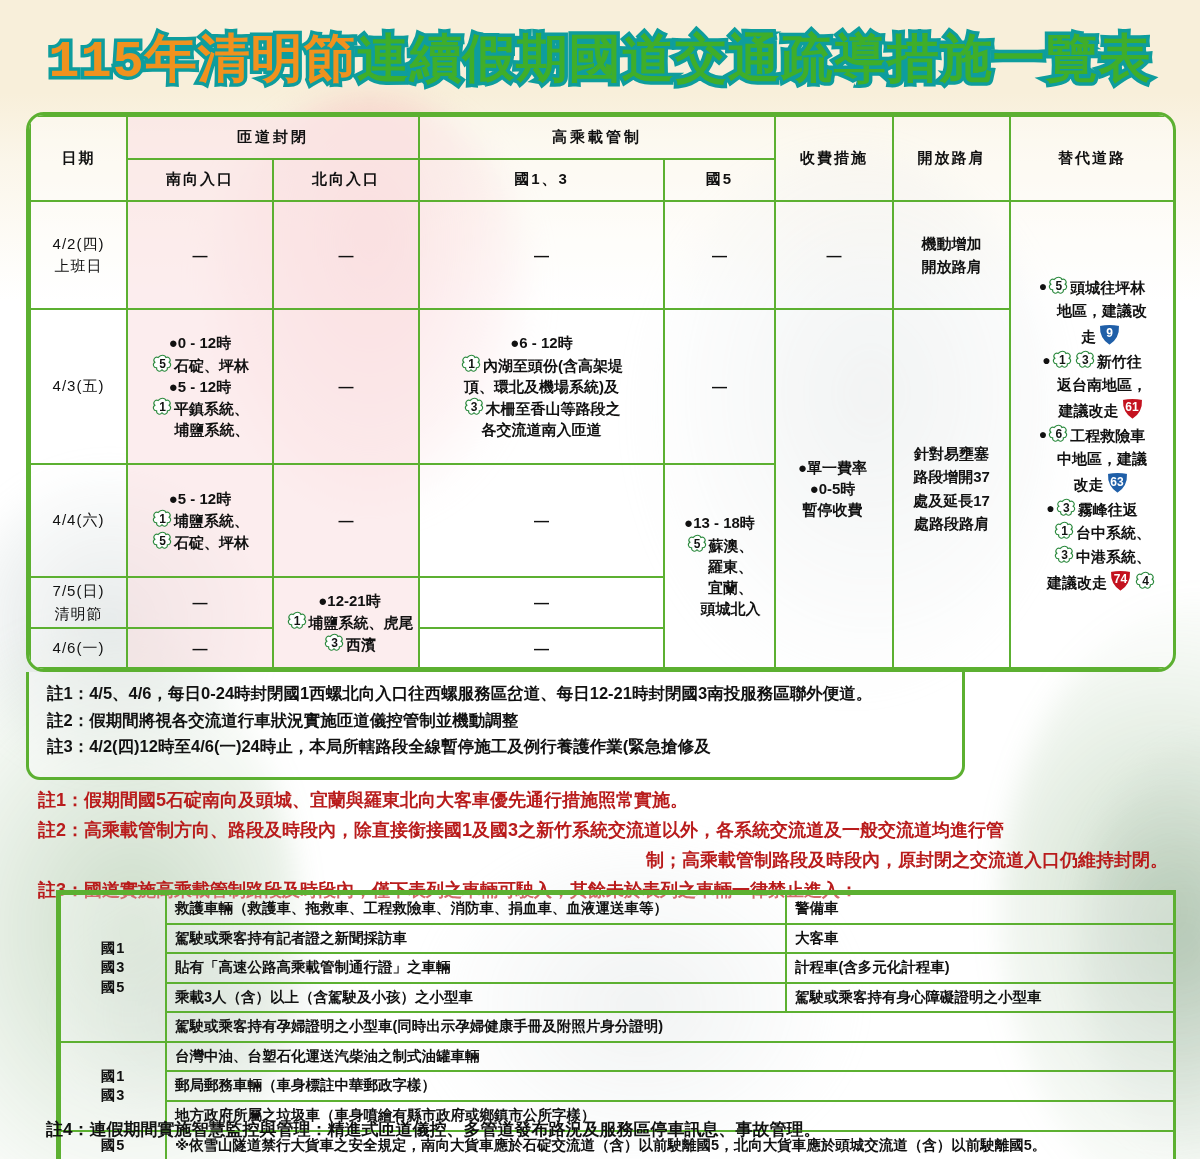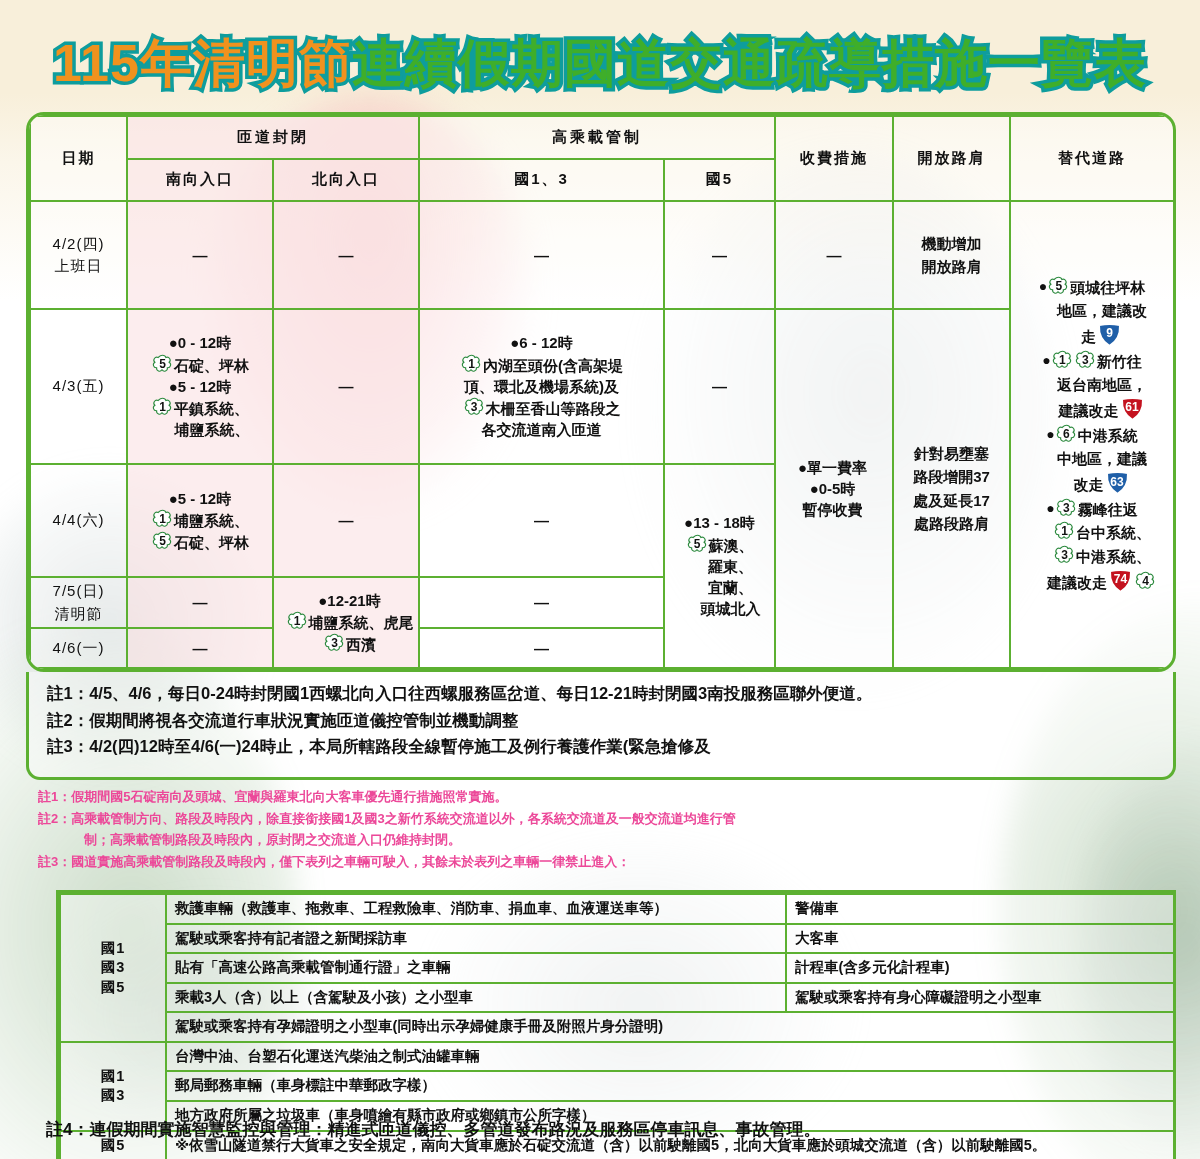--- a/index.html
+++ b/index.html
@@ -47,21 +47,21 @@
   .wm-green-r { left:1000px; top:600px; width:420px; height:620px;
     background:radial-gradient(ellipse at 40% 50%,rgba(70,130,60,.28),rgba(120,170,110,.10) 55%,rgba(255,255,255,0) 78%); }
 
   .page { position:relative; z-index:2; }
 
   
   .title {
     position:absolute; left:0; top:28px; width:1200px; height:70px;
     text-align:center; white-space:nowrap;
     font-size:52px; font-weight:bold; letter-spacing:1px;
-    font-family:Liberation Sans, sans-serif;
+    font-family:Liberation Mono, monospace;
     line-height:70px;
   }
   .title span { -webkit-text-stroke:7px #0e9d9d; paint-order:stroke fill; }
   .t-orange { color:#f0921e; }
   .t-green  { color:#3fae2a; }
 
   
   .maintable {
     position:absolute; left:26px; top:112px; width:1150px; height:560px;
     border:3px solid #5cb031; border-radius:18px;
@@ -107,36 +107,36 @@
   .shield svg { position:absolute; left:0; top:0; }
   .shield i {
     position:absolute; inset:0; font-style:normal;
     font-size:12px; font-weight:bold; color:#fff;
     display:flex; align-items:center; justify-content:center;
     padding-bottom:2px;
   }
 
   
   .notes-inner {
-    position:absolute; left:26px; top:672px; width:1150px; height:108px;
+    position:absolute; left:26px; top:672px; width:939px; height:108px;
     border-left:3px solid #5cb031; border-right:3px solid #5cb031;
     border-bottom:3px solid #5cb031; border-radius:0 0 14px 14px;
     background:rgba(255,255,255,.42);
     padding:8px 16px 0 18px;
   }
   .note {
     font-size:16.5px; font-weight:bold; color:#111; line-height:1.62;
     white-space:nowrap;
   }
   .note .ind { display:block; padding-left:42px; }
 
   
   .notes-2 { position:absolute; left:38px; top:786px; width:1130px; }
-  .note2 { font-size:13px; font-weight:bold; color:#ec4899; line-height:1.66; }
-  .note2 .ind { display:block; padding-left:46px; }
+  .note2 { font-size:18px; font-weight:bold; color:#b91c1c; line-height:1.66; }
+  .note2 .ind { display:block; padding-left:46px;text-align:right; }
 
   
   .vehicle {
     position:absolute; left:56px; top:890px; width:1120px;
     border:3px solid #5cb031; background:rgba(255,255,255,.35);
   }
   table.vt { border-collapse:collapse; width:100%; table-layout:fixed; }
   table.vt td {
     border:2px solid #5cb031; font-size:14.5px; color:#111;
     padding:4px 8px; line-height:1.35; font-weight:bold;
@@ -233,21 +233,21 @@
                   </svg><i>3</i></span><span>新竹往</span>
           </span>
           <span class="cont">返台南地區，</span>
           <span class="cont"><span>建議改走</span><span class="shield"><svg width="25" height="24" viewBox="0 0 25 24">
                     <path d="M12.5 1.2c3.6 0 7.2.5 10.3 1.1.4 6.9-1.6 15.3-10.3 20.5C3.8 17.6 1.8 9.2 2.2 2.3 5.3 1.7 8.9 1.2 12.5 1.2z" fill="#c4121f" stroke="#fff" stroke-width="1.6"></path>
                   </svg><i>61</i></span></span>
 
           <span class="itm">
             <span class="dot">●</span><span class="plum"><svg width="21" height="21" viewBox="0 0 21 21">
                     <path d="M10.5 1.3c1.9 0 3.1 1 3.4 2.2 1.2-.5 2.9-.2 3.7 1 .9 1.3.5 2.9-.5 3.7 1.1.6 1.8 2 1.4 3.4-.4 1.4-1.8 2.2-3.1 2.1.2 1.3-.5 2.8-1.9 3.3-1.4.5-2.8-.1-3.5-1.2-.7 1.1-2.1 1.7-3.5 1.2-1.4-.5-2.1-2-1.9-3.3-1.3.1-2.7-.7-3.1-2.1-.4-1.4.3-2.8 1.4-3.4-1-.8-1.4-2.4-.5-3.7.8-1.2 2.5-1.5 3.7-1C7.4 2.3 8.6 1.3 10.5 1.3z" fill="#fff" stroke="#2e8b40" stroke-width="1.1"></path>
-                  </svg><i>6</i></span><span>中港系統</span>
+                  </svg><i>6</i></span><span>工程救險車</span>
           </span>
           <span class="cont">中地區，建議</span>
           <span class="cont"><span>改走</span><span class="shield"><svg width="25" height="24" viewBox="0 0 25 24">
                     <path d="M12.5 1.2c3.6 0 7.2.5 10.3 1.1.4 6.9-1.6 15.3-10.3 20.5C3.8 17.6 1.8 9.2 2.2 2.3 5.3 1.7 8.9 1.2 12.5 1.2z" fill="#1f5fa8" stroke="#fff" stroke-width="1.6"></path>
                   </svg><i>63</i></span></span>
 
           <span class="itm">
             <span class="dot">●</span><span class="plum"><svg width="21" height="21" viewBox="0 0 21 21">
                     <path d="M10.5 1.3c1.9 0 3.1 1 3.4 2.2 1.2-.5 2.9-.2 3.7 1 .9 1.3.5 2.9-.5 3.7 1.1.6 1.8 2 1.4 3.4-.4 1.4-1.8 2.2-3.1 2.1.2 1.3-.5 2.8-1.9 3.3-1.4.5-2.8-.1-3.5-1.2-.7 1.1-2.1 1.7-3.5 1.2-1.4-.5-2.1-2-1.9-3.3-1.3.1-2.7-.7-3.1-2.1-.4-1.4.3-2.8 1.4-3.4-1-.8-1.4-2.4-.5-3.7.8-1.2 2.5-1.5 3.7-1C7.4 2.3 8.6 1.3 10.5 1.3z" fill="#fff" stroke="#2e8b40" stroke-width="1.1"></path>
                   </svg><i>3</i></span><span>霧峰往返</span>

